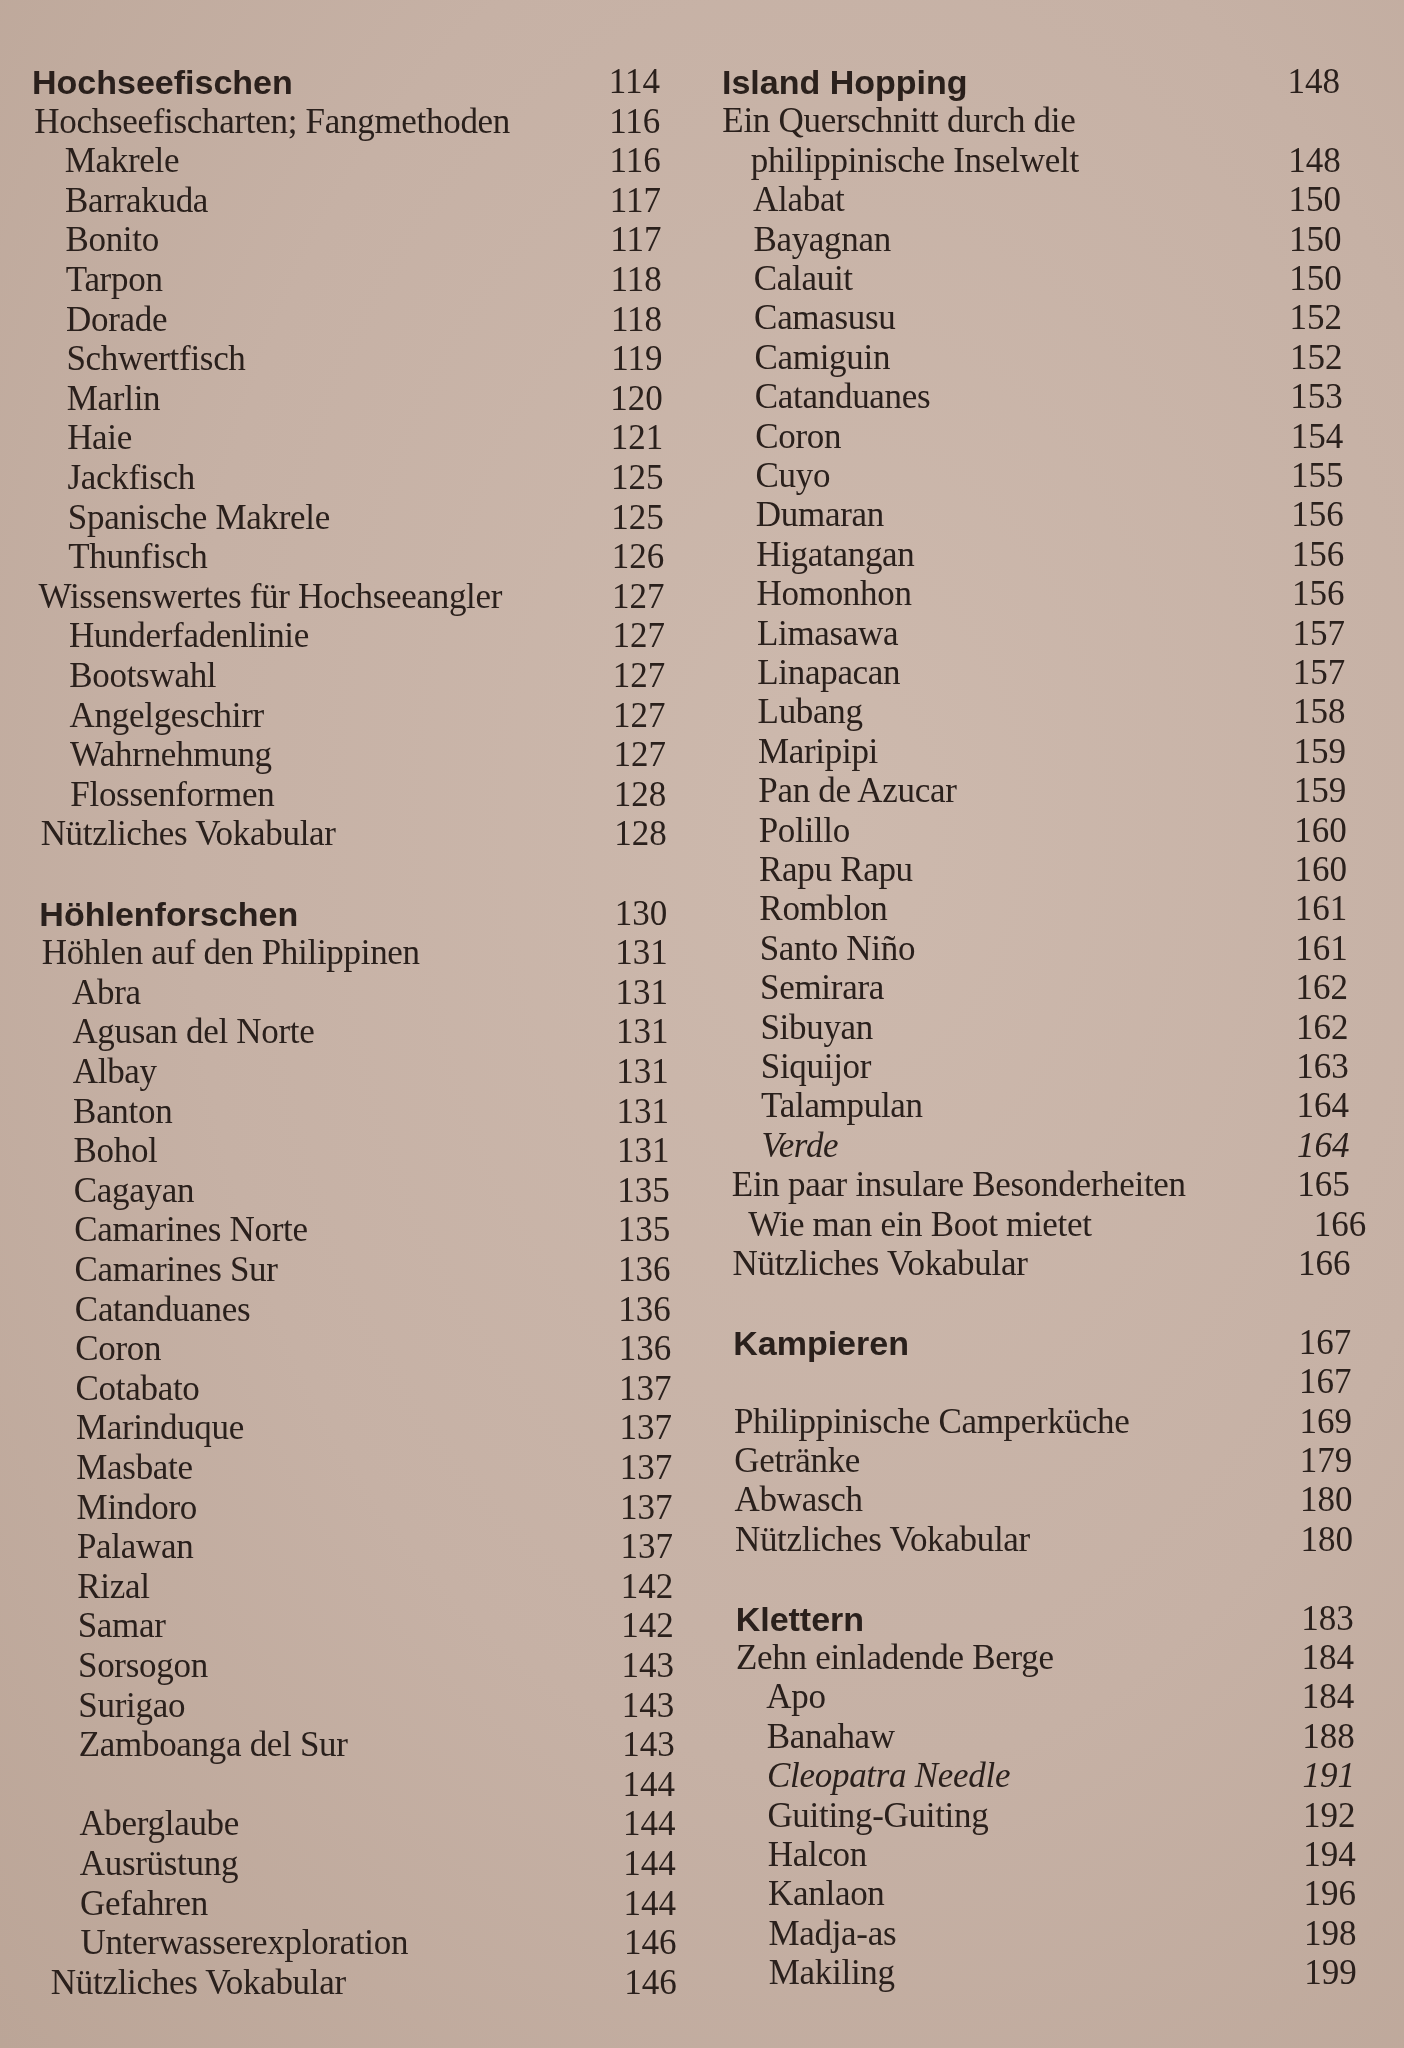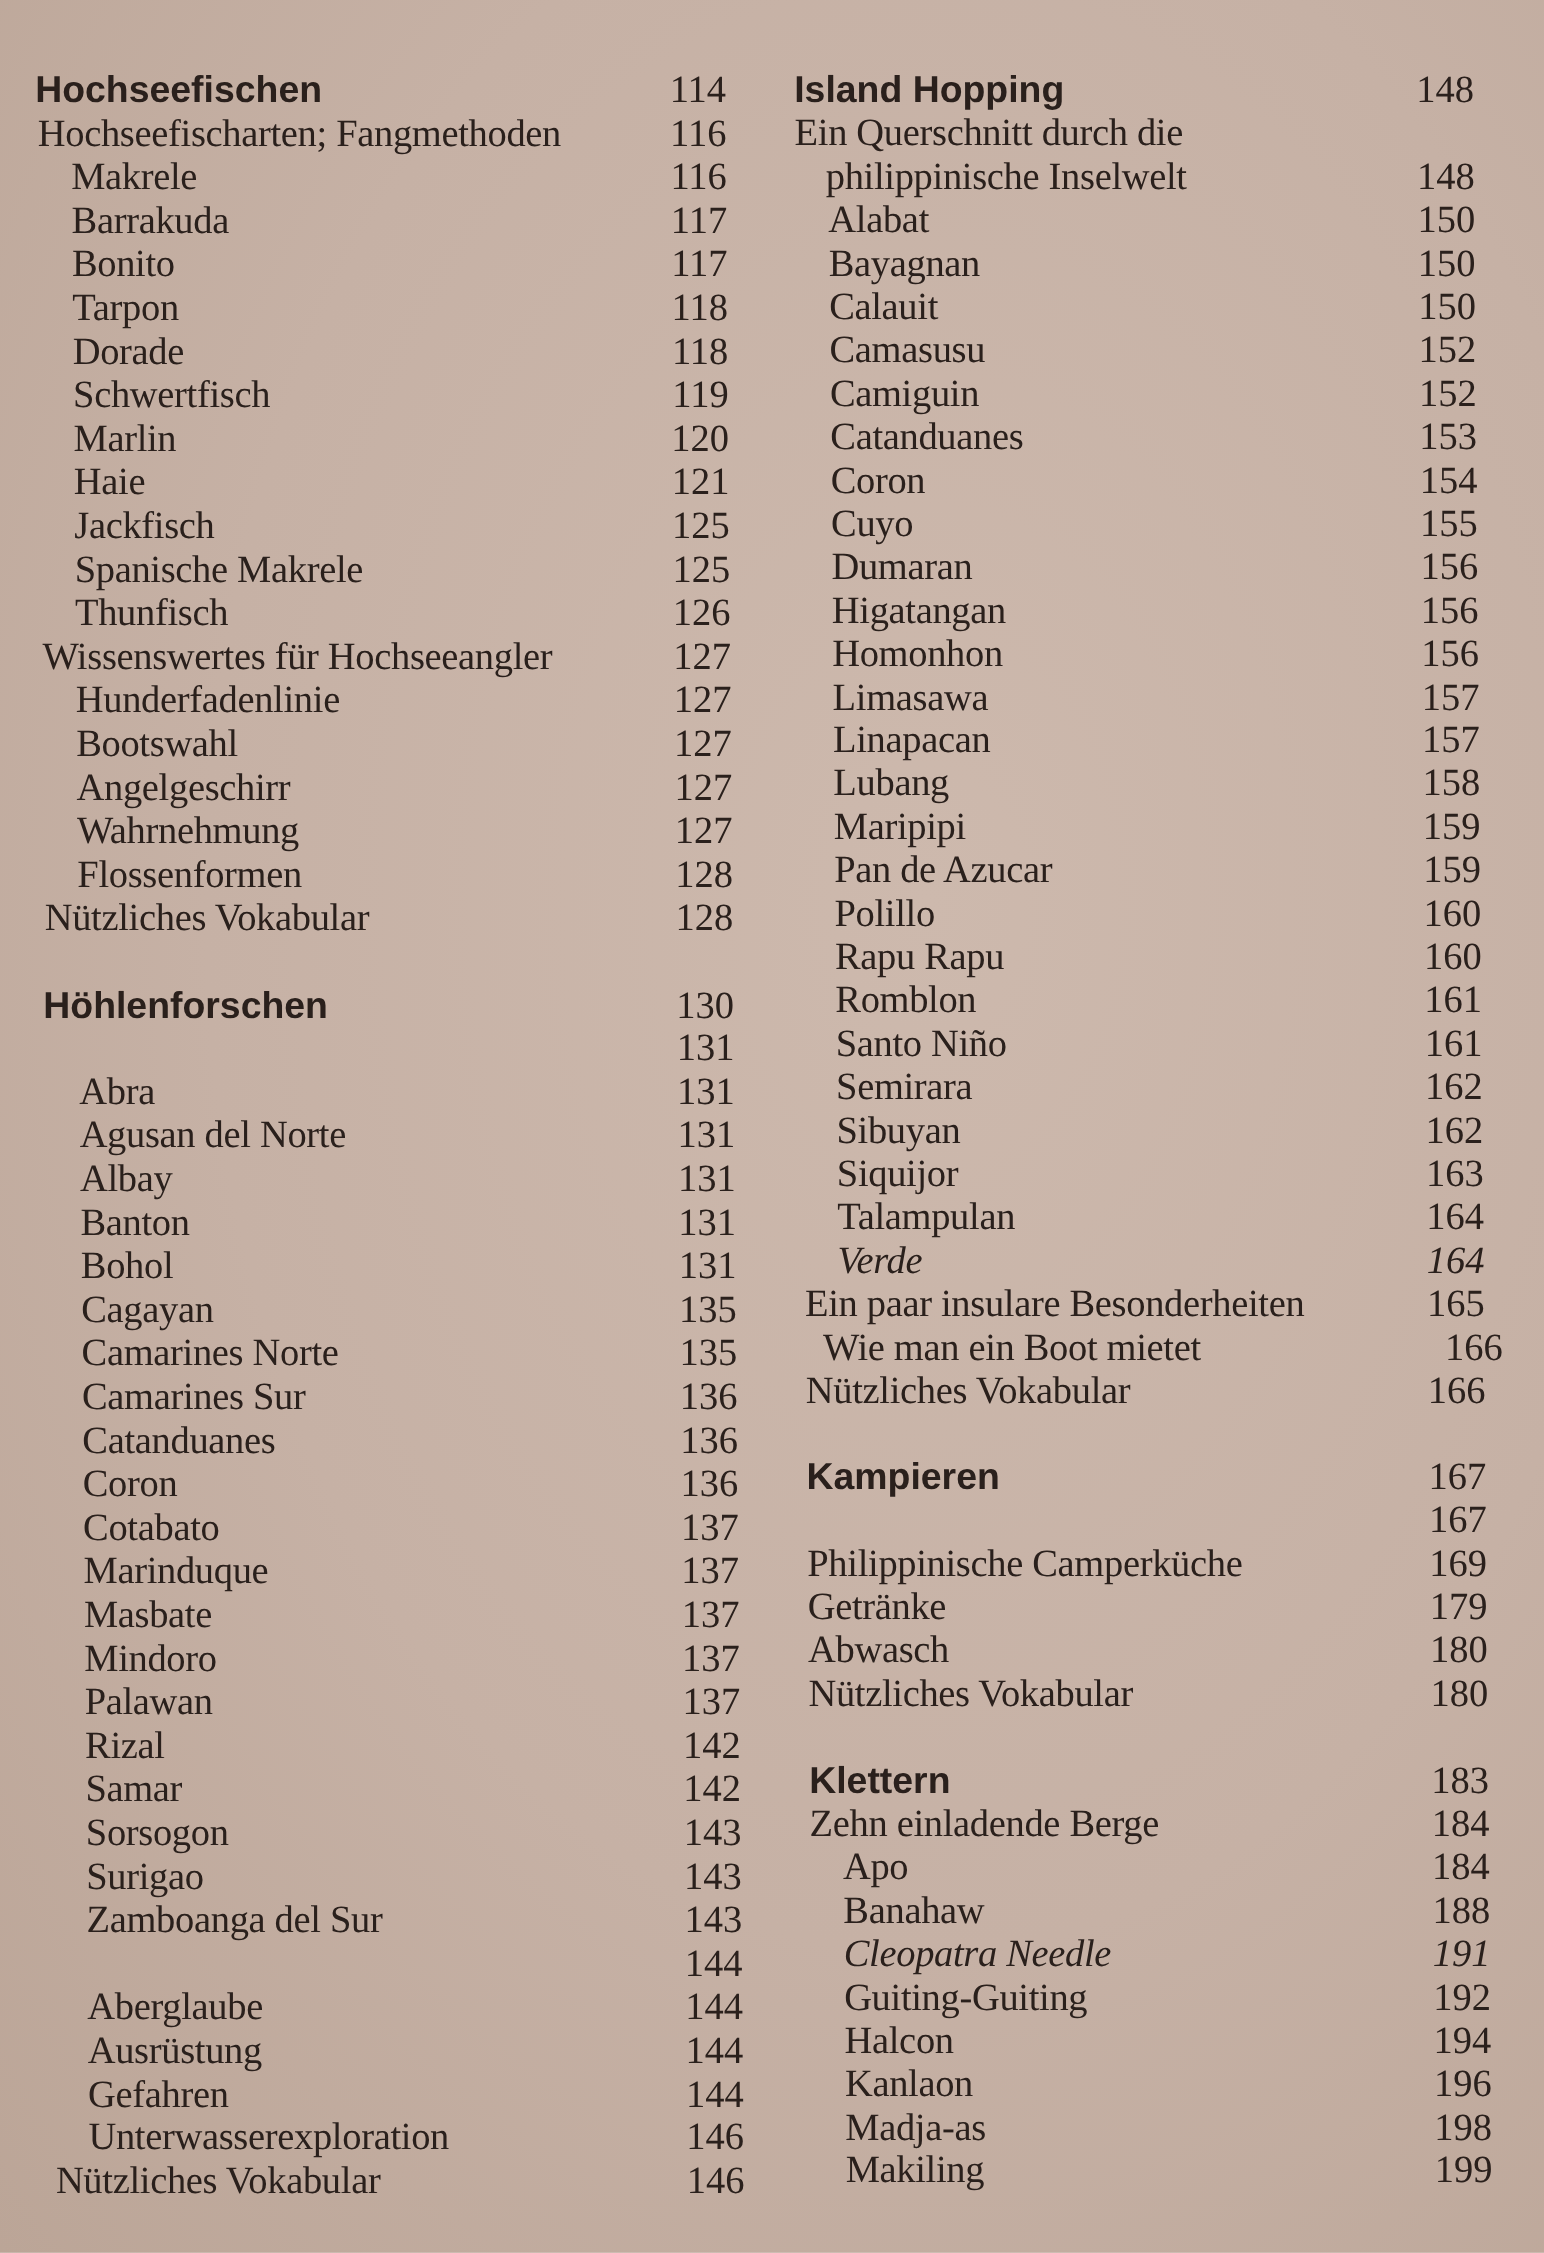--- a/index.html
+++ b/index.html
@@ -105,20 +105,21 @@
     </div>
     <div class="row" style="top: 814.4px; left: 0px; width: 100%;">
       <span class="label" style="left: 40.65px;">Nützliches Vokabular</span>
       <span class="page" style="left: 586.65px;">128</span>
     </div>
     <div class="row heading" style="top: 893.6px; left: 0px; width: 100%;">
       <span class="label" style="left: 39.35px;">Höhlenforschen</span>
       <span class="page" style="left: 587.35px;">130</span>
     </div>
     <div class="row" style="top: 933.2px; left: 0px; width: 100%;">
+      <span class="label" style="left: 41.7px;">Höhlen auf den Philippinen</span>
       <span class="page" style="left: 587.7px;">131</span>
     </div>
     <div class="row" style="top: 972.8px; left: 0px; width: 100%;">
       <span class="label" style="left: 72.05px;">Abra</span>
       <span class="page" style="left: 588.05px;">131</span>
     </div>
     <div class="row" style="top: 1012.4px; left: 0px; width: 100%;">
       <span class="label" style="left: 72.4px;">Agusan del Norte</span>
       <span class="page" style="left: 588.4px;">131</span>
     </div>

